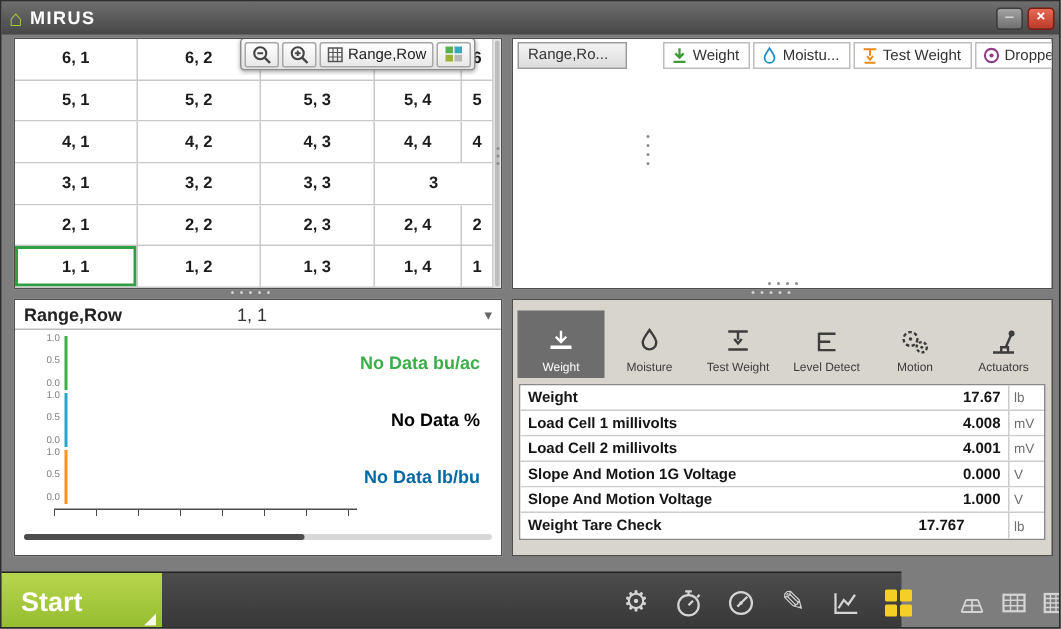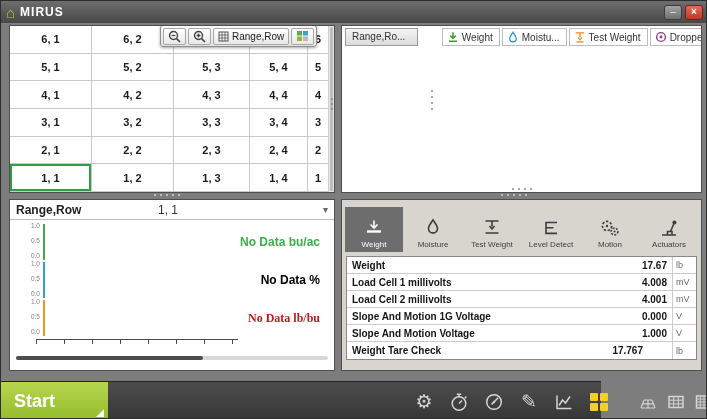--- a/index.html
+++ b/index.html
@@ -65,21 +65,21 @@
   #chart-header .caret { position:absolute; right:6px; color:#666; font-size:10px; }
   .mini { position:absolute; left:0; right:0; height:38px; }
   .mini .ticks { position:absolute; left:10px; top:0; bottom:2px; width:20px;
     display:flex; flex-direction:column; justify-content:space-between; align-items:flex-end;
     font-size:6.5px; color:#7f7f7f; line-height:1; }
   .mini .axis { position:absolute; left:33px; top:1px; bottom:1px; width:2px; }
   .mini .msg { position:absolute; right:14px; top:50%; transform:translateY(-50%);
     font-size:12px; font-weight:bold; }
   .s0 .axis { background:#3cae49; } .s0 .msg { color:#3cae49; }
   .s1 .axis { background:#2aa4c9; } .s1 .msg { color:#000000; }
-  .s2 .axis { background:#f79420; } .s2 .msg { color:#b91c1c;font-family:Liberation Serif, serif; }
+  .s2 .axis { background:#f79420; } .s2 .msg { color:#0369a1; }
   #xaxis { position:absolute; left:26px; top:139px; width:202px; height:5px; border-top:1px solid #4a4a4a;
     background:repeating-linear-gradient(90deg,#4a4a4a 0 1px,transparent 1px 28px); }
   #hscroll { position:absolute; left:6px; right:6px; top:156px; height:4px; background:#d8d8d8; border-radius:2px; }
   #hscroll .thumb { position:absolute; left:0; top:0; width:60%; height:4px; background:#4d4d4d; border-radius:2px; }
 
   
   #tabs { display:flex; gap:1px; padding:7px 0 0 3px; height:52px; }
   .tab { width:58px; display:flex; flex-direction:column; align-items:center; justify-content:flex-end;
     padding:3px 0 3px; color:#3d3d3d; font-size:8px; gap:2px; }
   .tab svg { width:22px; height:20px; stroke:currentColor; fill:none; stroke-width:1.6; }
@@ -146,21 +146,20 @@
         <div class="cell c0">4, 1</div>
         <div class="cell c1">4, 2</div>
         <div class="cell c2">4, 3</div>
         <div class="cell c3">4, 4</div>
         <div class="cell cp">4</div>
       </div>
       <div class="grid-row">
         <div class="cell c0">3, 1</div>
         <div class="cell c1">3, 2</div>
         <div class="cell c2">3, 3</div>
-        <div class="cell c3">3, 4</div>
         <div class="cell cp">3</div>
       </div>
       <div class="grid-row">
         <div class="cell c0">2, 1</div>
         <div class="cell c1">2, 2</div>
         <div class="cell c2">2, 3</div>
         <div class="cell c3">2, 4</div>
         <div class="cell cp">2</div>
       </div>
       <div class="grid-row">

